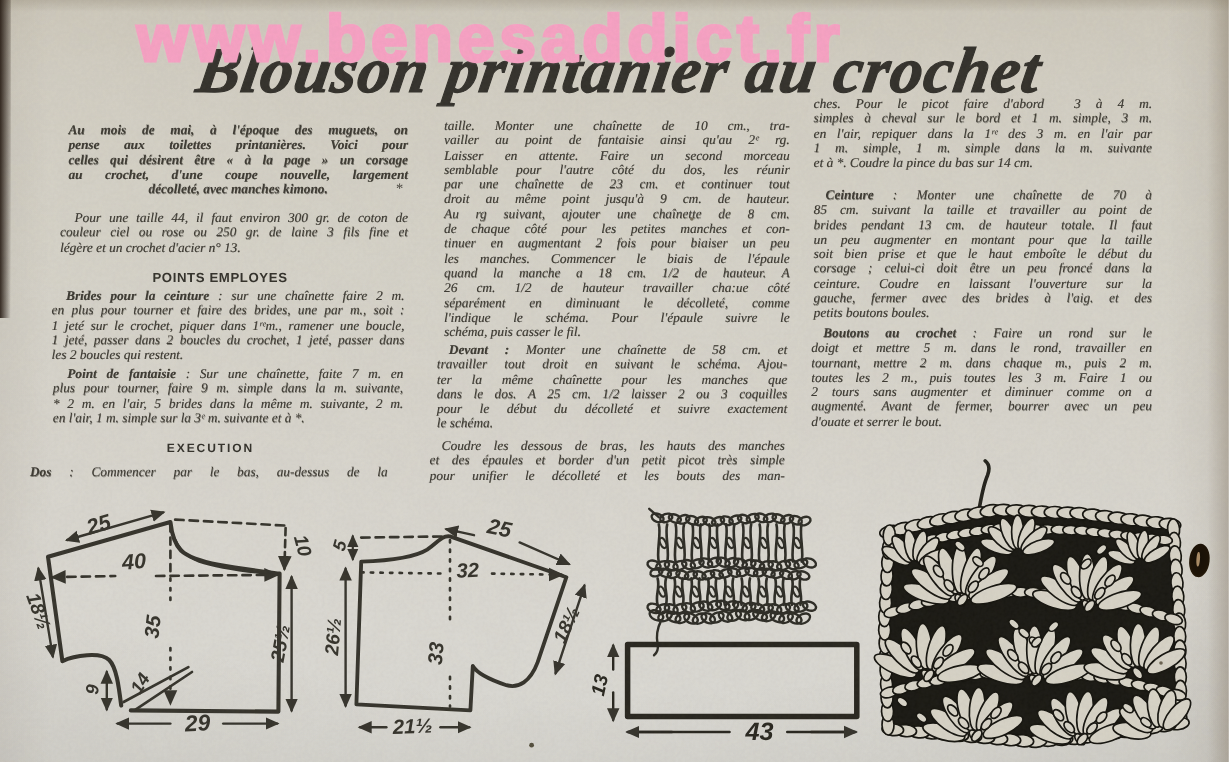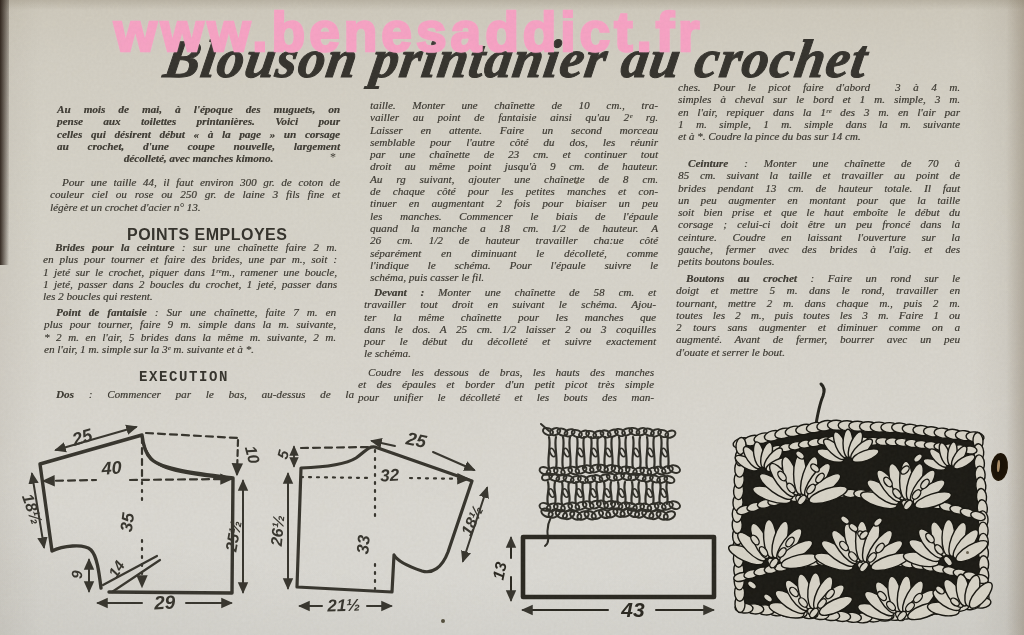--- a/index.html
+++ b/index.html
@@ -21,53 +21,53 @@
 <body>
 <div id="page">
 
 <div id="title" style="position:absolute;left:160px;top:28px;width:712px;font-family:'Liberation Serif',serif;font-style:italic;font-weight:700;font-size:54px;color:#33312c;white-space:nowrap;letter-spacing:1px;transform:skewX(-9deg);transform-origin:left bottom;-webkit-text-stroke:1px #33312c;">Blouson printanier au crochet</div>
 
 <div id="wm" style="position:absolute;left:114px;top:0px;width:600px;font-family:'Liberation Sans',sans-serif;font-weight:700;font-size:55px;color:#f9a3c6;white-space:nowrap;letter-spacing:4px;-webkit-text-stroke:2.5px #f9a3c6;text-shadow:0 0 3px #fcc5da;">www.benesaddict.fr</div>
 
 <div class="col" id="c1a" style="left:57px;top:103px;width:283px;font-weight:700;">
 <div class="ln">Au mois de mai, à l'époque des muguets, on</div>
 <div class="ln">pense aux toilettes printanières. Voici pour</div>
-<div class="ln">celles qui désirent début « à la page » un corsage</div>
+<div class="ln">celles qui désirent être « à la page » un corsage</div>
 <div class="ln">au crochet, d'une coupe nouvelle, largement</div>
 <div class="ct">décolleté, avec manches kimono.</div>
 </div>
 
 <div style="position:absolute;left:330px;top:150px;font-size:12px;color:#3d3a33;">*</div>
 
 <div class="col" id="c1b" style="left:50px;top:176px;width:290px;">
 <div class="ln" style="text-indent:12px;">Pour une taille 44, il faut environ 300 gr. de coton de</div>
 <div class="ln">couleur ciel ou rose ou 250 gr. de laine 3 fils fine et</div>
 <div class="nl">légère et un crochet d'acier n° 13.</div>
 </div>
 
-<div class="hd" style="left:127px;top:226px;font-size:16px;letter-spacing:0.5px;">POINTS EMPLOYES</div>
+<div class="hd" style="left:127px;top:226px;font-size:11px;letter-spacing:0.5px;">POINTS EMPLOYES</div>
 
 <div class="col" id="c1c" style="left:43px;top:241px;width:294px;">
 <div class="ln" style="text-indent:12px;"><b>Brides pour la ceinture</b> : sur une chaînette faire 2 m.</div>
 <div class="ln">en plus pour tourner et faire des brides, une par m., soit :</div>
 <div class="ln">1 jeté sur le crochet, piquer dans 1ʳᵉm., ramener une boucle,</div>
 <div class="ln">1 jeté, passer dans 2 boucles du crochet, 1 jeté, passer dans</div>
 <div class="nl">les 2 boucles qui restent.</div>
 </div>
 
 <div class="col" id="c1d" style="left:44px;top:306px;width:292px;font-style:italic;">
 <div class="ln" style="text-indent:12px;"><b>Point de fantaisie</b> : Sur une chaînette, faite 7 m. en</div>
 <div class="ln">plus pour tourner, faire 9 m. simple dans la m. suivante,</div>
 <div class="ln">* 2 m. en l'air, 5 brides dans la même m. suivante, 2 m.</div>
 <div class="nl">en l'air, 1 m. simple sur la 3ᵉ m. suivante et à *.</div>
 </div>
 
-<div class="hd" style="left:139px;top:369px;font-size:14px;letter-spacing:1.6px;font-family:Liberation Mono, monospace;">EXECUTION</div>
-
-<div class="col" id="c1e" style="left:56px;top:388px;width:298px;font-family:Liberation Serif, serif;">
+<div class="hd" style="left:139px;top:369px;font-size:10px;letter-spacing:1.6px;">EXECUTION</div>
+
+<div class="col" id="c1e" style="left:25px;top:388px;width:298px;font-family:Liberation Serif, serif;">
 <div class="ln"><b>Dos</b> : Commencer par le bas, au-dessus de la</div>
 </div>
 
 <div class="col" id="c2a" style="left:370px;top:99px;width:288px;">
 <div class="ln">taille. Monter une chaînette de 10 cm., tra-</div>
 <div class="ln">vailler au point de fantaisie ainsi qu'au 2ᵉ rg.</div>
 <div class="ln">Laisser en attente. Faire un second morceau</div>
 <div class="ln">semblable pour l'autre côté du dos, les réunir</div>
 <div class="ln">par une chaînette de 23 cm. et continuer tout</div>
 <div class="ln">droit au même point jusqu'à 9 cm. de hauteur.</div>

